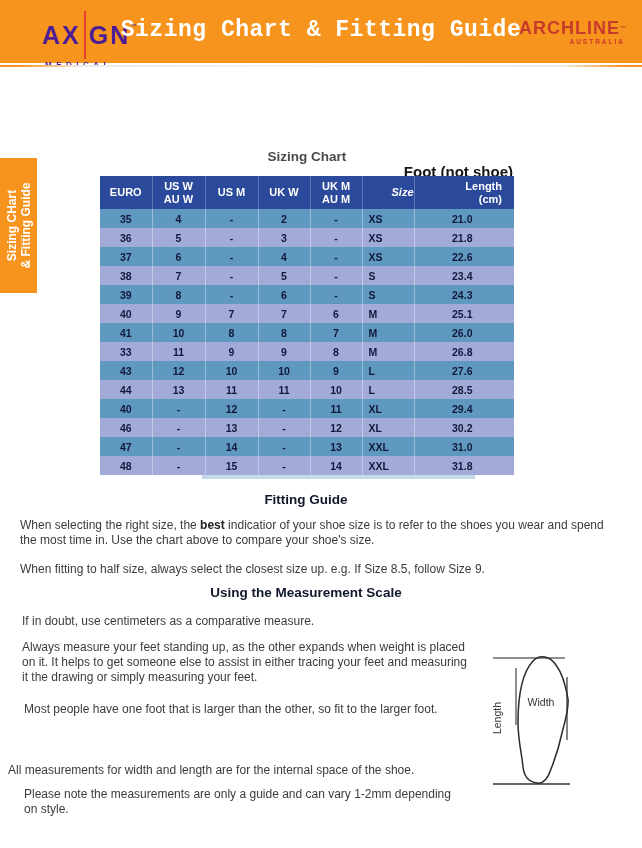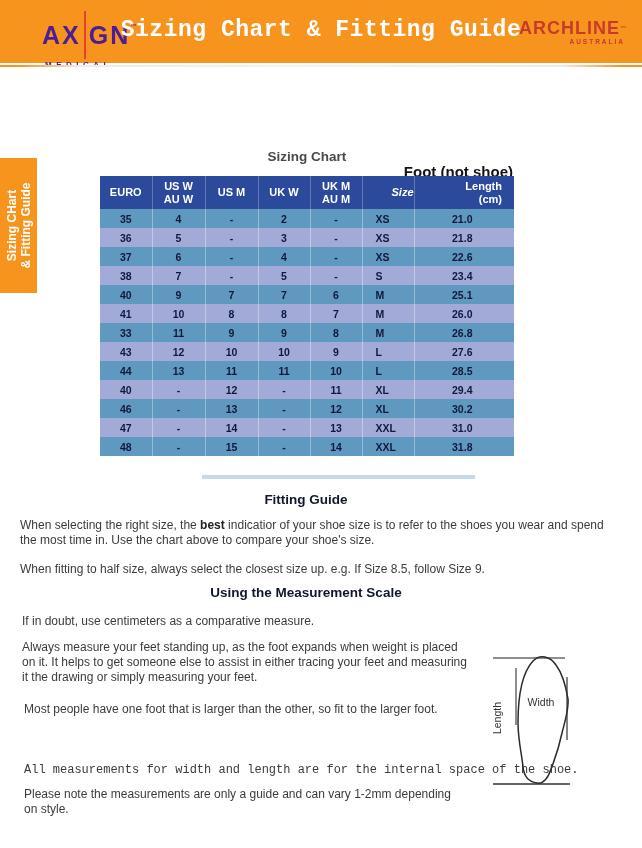--- a/index.html
+++ b/index.html
@@ -35,39 +35,39 @@
   .foot-note{position:absolute;right:129px;top:163px;font-size:15px;font-weight:bold;color:#141414;}
   .table-wrap{position:absolute;left:100px;top:176px;width:414px;}
   table{border-collapse:collapse;table-layout:fixed;width:414px;}
   thead th{background:#2B4A9B;color:#fff;font-size:11px;font-weight:bold;height:33px;
            vertical-align:middle;line-height:12.5px;padding:0;
            border-right:1px solid rgba(255,255,255,0.25);text-align:center;}
   thead th:nth-child(6){text-align:right;padding-left:9px;font-style:italic;}
   thead th:last-child{border-right:none;text-align:right;padding-right:12px;}
   tbody td{height:19px;padding:0;text-align:center;font-size:10.5px;font-weight:bold;color:#12183C;
            border-right:1px solid rgba(255,255,255,0.35);}
-  tbody td:nth-child(6){text-align:left;padding-left:13px;}
+  tbody td:nth-child(6){text-align:left;padding-left:6px;}
   tbody td:last-child{border-right:none;text-align:center;padding-right:4px;}
   tbody tr:nth-child(odd){background:#6099BF;}
   tbody tr:nth-child(even){background:#A2ABD8;}
   .table-strip{position:absolute;left:202px;top:475px;width:273px;height:4px;background:#C6D9EA;}
 
   
   .h-center{position:absolute;left:0;width:612px;text-align:center;font-size:13.5px;
             font-weight:bold;color:#0f172a;}
   .h-fitting{top:492px;}
   .h-measure{top:585px;}
   .p{position:absolute;font-size:12px;line-height:15px;color:#3b3b3b;}
   .p b{color:#222;}
   #p1{left:20px;top:518px;width:610px;}
   #p2{left:20px;top:562px;width:610px;}
   #m1{left:22px;top:614px;}
   #m2{left:22px;top:640px;width:480px;}
   #m3{left:24px;top:702px;}
-  #m4{left:24px;top:763px;font-family:Liberation Mono, monospace;}
+  #m4{left:8px;top:763px;}
   #m5{left:24px;top:787px;width:480px;}
 
   
   .foot-diagram{position:absolute;left:488px;top:645px;width:95px;height:150px;}
 </style>
 </head>
 <body>
 
 <div class="page">
 
@@ -169,20 +169,29 @@
           <tr>
             <td>38</td>
             <td>7</td>
             <td>-</td>
             <td>5</td>
             <td>-</td>
             <td>S</td>
             <td>23.4</td>
           </tr>
           <tr>
+            <td>39</td>
+            <td>8</td>
+            <td>-</td>
+            <td>6</td>
+            <td>-</td>
+            <td>S</td>
+            <td>24.3</td>
+          </tr>
+          <tr>
             <td>40</td>
             <td>9</td>
             <td>7</td>
             <td>7</td>
             <td>6</td>
             <td>M</td>
             <td>25.1</td>
           </tr>
           <tr>
             <td>41</td>
@@ -264,21 +273,21 @@
   <div class="h-center h-fitting">Fitting Guide</div>
   <div class="p" id="p1">
     <div><span>When selecting the right size, the </span><b>best</b><span> indicatior of your shoe size is to refer to the shoes you wear and spend</span></div>
     <div>the most time in. Use the chart above to compare your shoe's size.</div>
   </div>
   <div class="p" id="p2">When fitting to half size, always select the closest size up. e.g. If Size 8.5, follow Size 9.</div>
 
   <div class="h-center h-measure">Using the Measurement Scale</div>
   <div class="p" id="m1">If in doubt, use centimeters as a comparative measure.</div>
   <div class="p" id="m2">
-    <div>Always measure your feet standing up, as the foot expands when weight is placed</div>
+    <div>Always measure your feet standing up, as the other expands when weight is placed</div>
     <div>on it. It helps to get someone else to assist in either tracing your feet and measuring</div>
     <div>it the drawing or simply measuring your feet.</div>
   </div>
   <div class="p" id="m3">Most people have one foot that is larger than the other, so fit to the larger foot.</div>
   <div class="p" id="m4">All measurements for width and length are for the internal space of the shoe.</div>
   <div class="p" id="m5">
     <div>Please note the measurements are only a guide and can vary 1-2mm depending</div>
     <div>on style.</div>
   </div>
 

